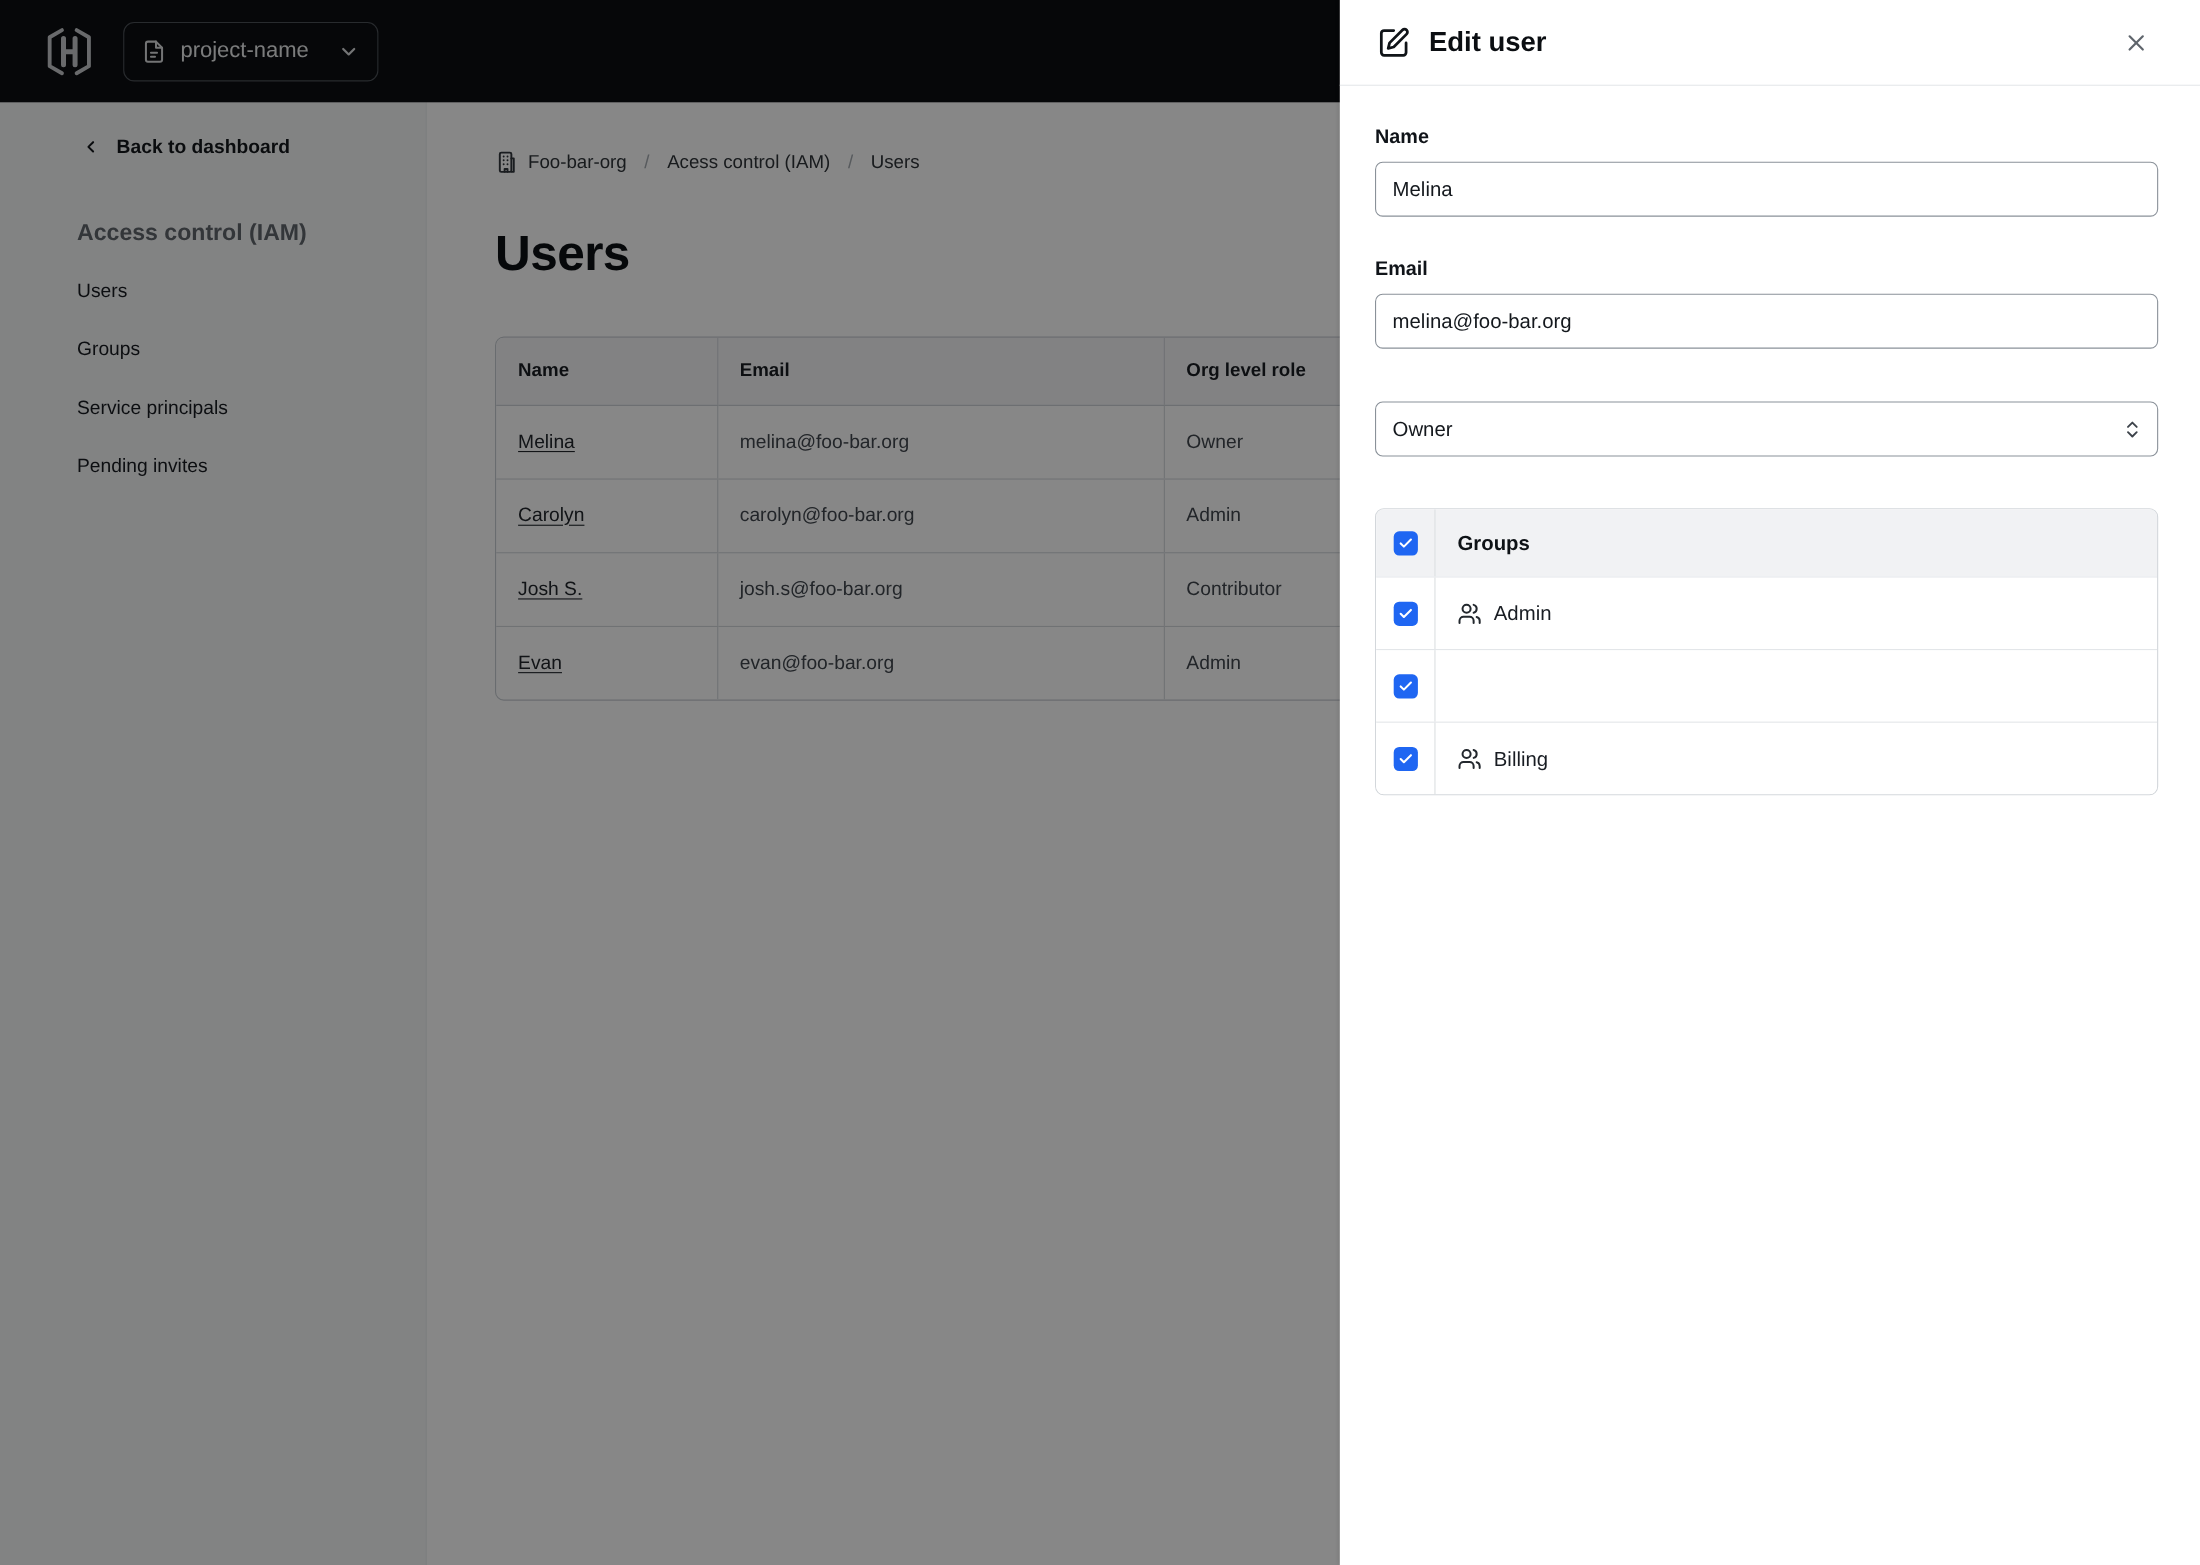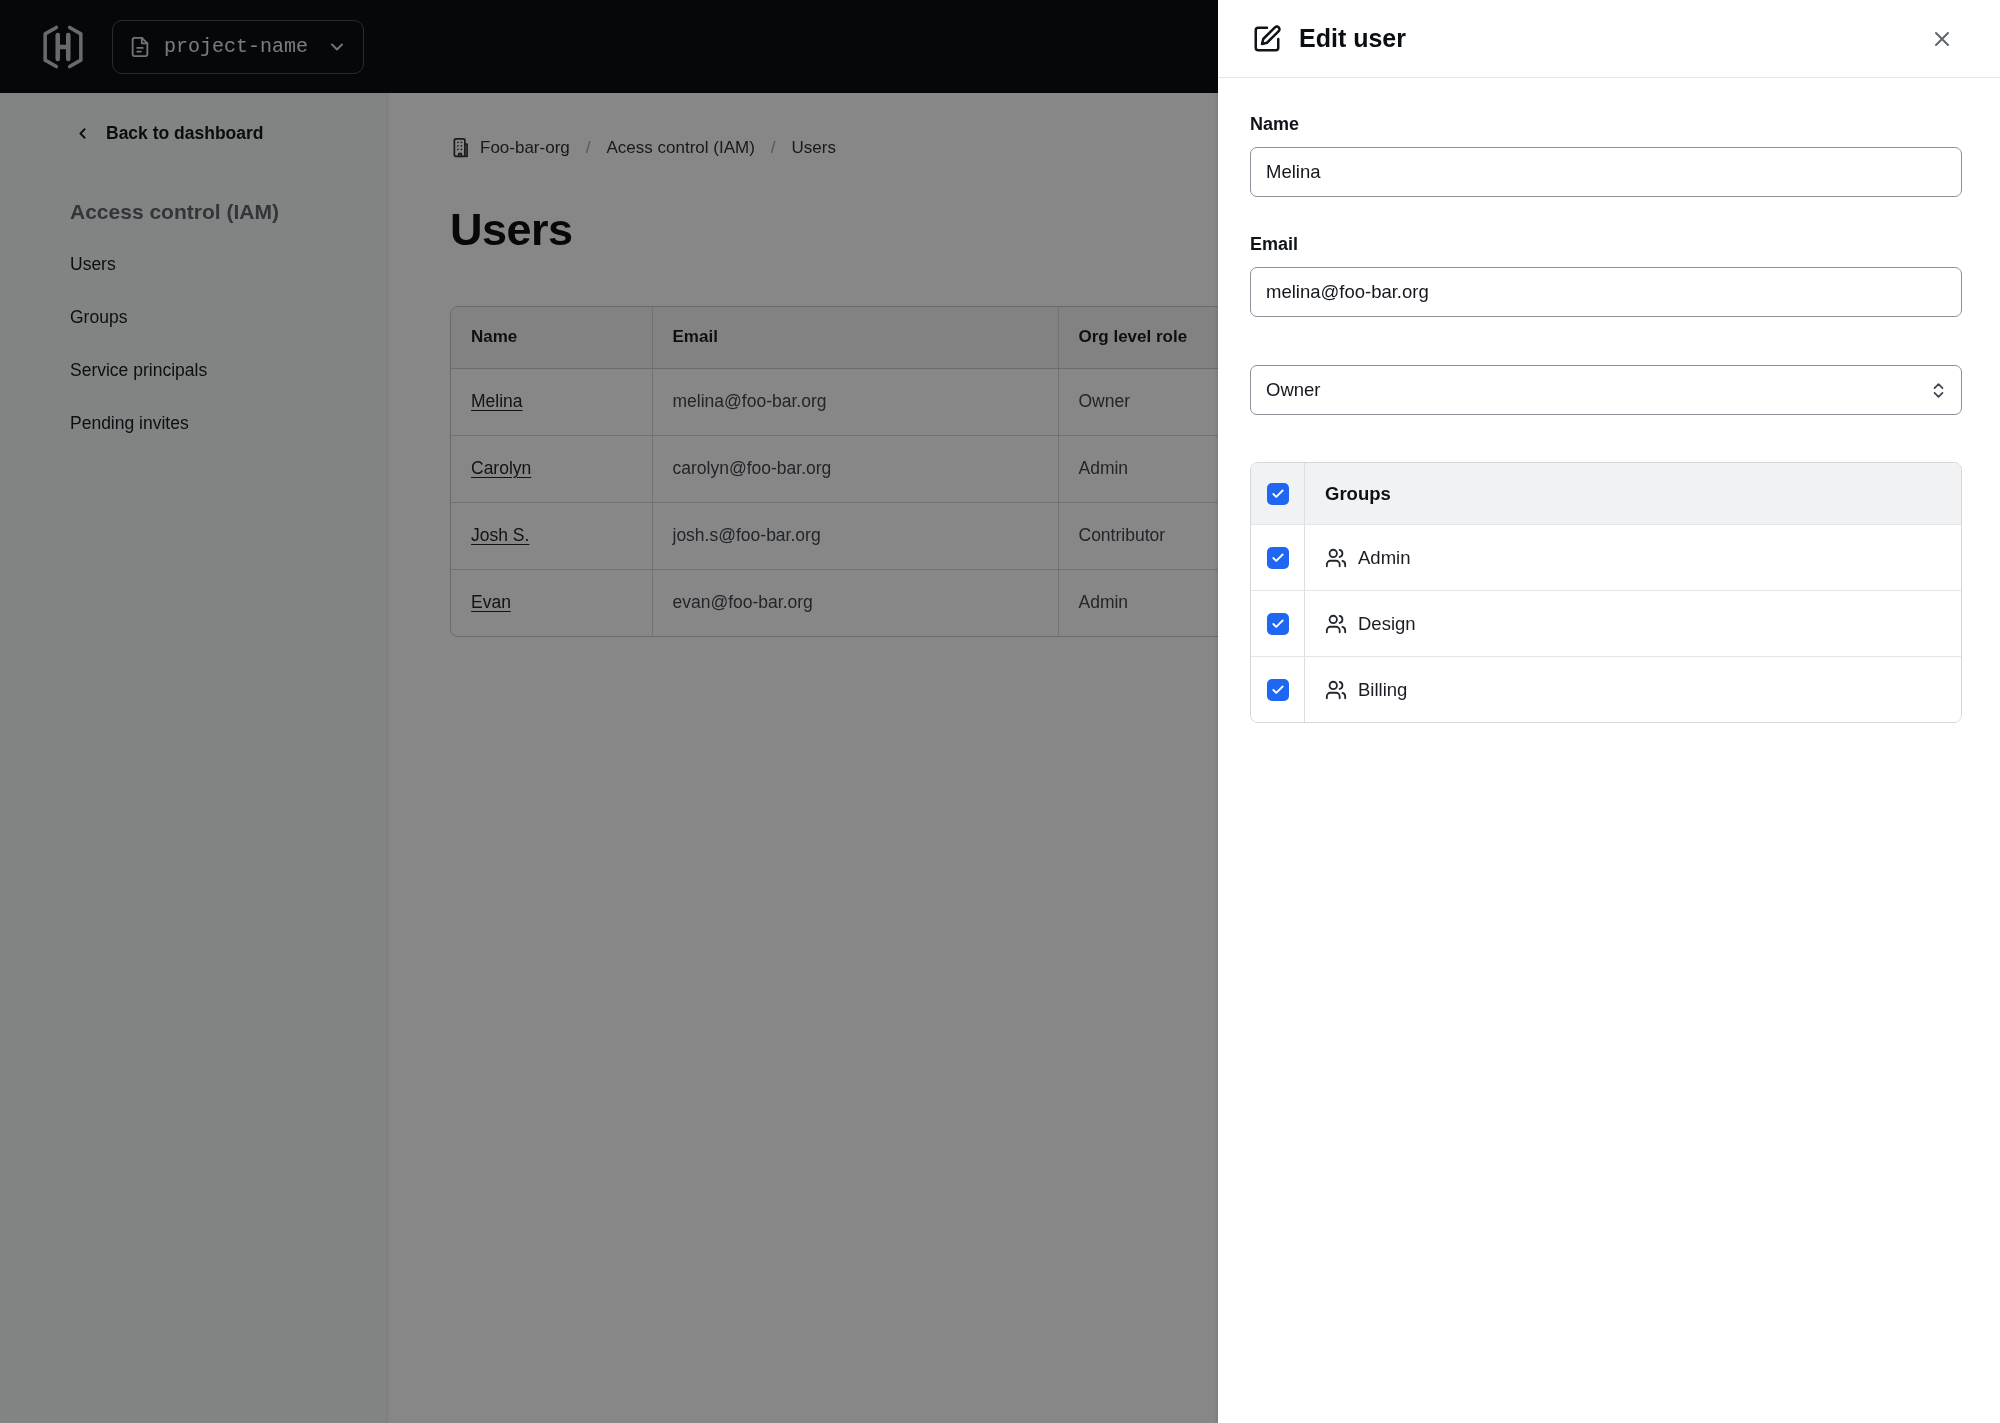--- a/index.html
+++ b/index.html
@@ -12,24 +12,24 @@
   svg { display:block; }
 
   
   .topnav {
     position:absolute; top:0; left:0; right:0; height:93px;
     background:#0c0e12; display:flex; align-items:center;
     padding-left:42px; z-index:10;
   }
   .logo { width:42px; height:46px; color:#c6c9cc; }
   .proj-btn {
-    margin-left:28px; width:252px; height:54px;
+    margin-left:28px; width:232px; height:54px;
     background:transparent; border:1px solid #4c5157; border-radius:10px;
     display:flex; align-items:center; gap:13px; padding:0 16px;
-    color:#e8eaeb; font-size:20px; font-family:Liberation Mono, monospace; cursor:pointer;
+    color:#e8eaeb; font-size:20px; font-family:Liberation Sans, sans-serif; cursor:pointer;
   }
   .proj-btn .file-ic { width:22px; height:22px; color:#dadcde; }
   .proj-btn .chev { margin-left:auto; width:20px; height:20px; color:#dadcde; }
 
   
   .sidebar {
     position:absolute; top:93px; left:0; bottom:0; width:388px;
     background:#f6f7f8; border-right:1px solid #e9ebed; z-index:1;padding-left:36px;
   }
   .back {
@@ -297,29 +297,20 @@
       </div>
 
       <div class="g-row">
         <div class="g-check-cell">
           <button class="checkbox" role="checkbox" aria-checked="true">
             <svg viewBox="0 0 24 24" fill="none" stroke="currentColor" stroke-width="3.2" stroke-linecap="round" stroke-linejoin="round">
                 <path d="M20 6 9 17l-5-5"></path>
               </svg>
           </button>
         </div>
-        <div class="g-label-cell">
-          <svg class="users-ic" viewBox="0 0 24 24" fill="none" stroke="currentColor" stroke-width="2" stroke-linecap="round" stroke-linejoin="round">
-            <path d="M16 21v-2a4 4 0 0 0-4-4H6a4 4 0 0 0-4 4v2"></path>
-              <circle cx="9" cy="7" r="4"></circle>
-              <path d="M22 21v-2a4 4 0 0 0-3-3.87"></path>
-              <path d="M16 3.13a4 4 0 0 1 0 7.75"></path>
-          </svg>
-          <span class="group-name">Design</span>
-        </div>
       </div>
 
 
       <div class="g-row">
         <div class="g-check-cell">
           <button class="checkbox" role="checkbox" aria-checked="true">
             <svg viewBox="0 0 24 24" fill="none" stroke="currentColor" stroke-width="3.2" stroke-linecap="round" stroke-linejoin="round">
                 <path d="M20 6 9 17l-5-5"></path>
               </svg>
           </button>

